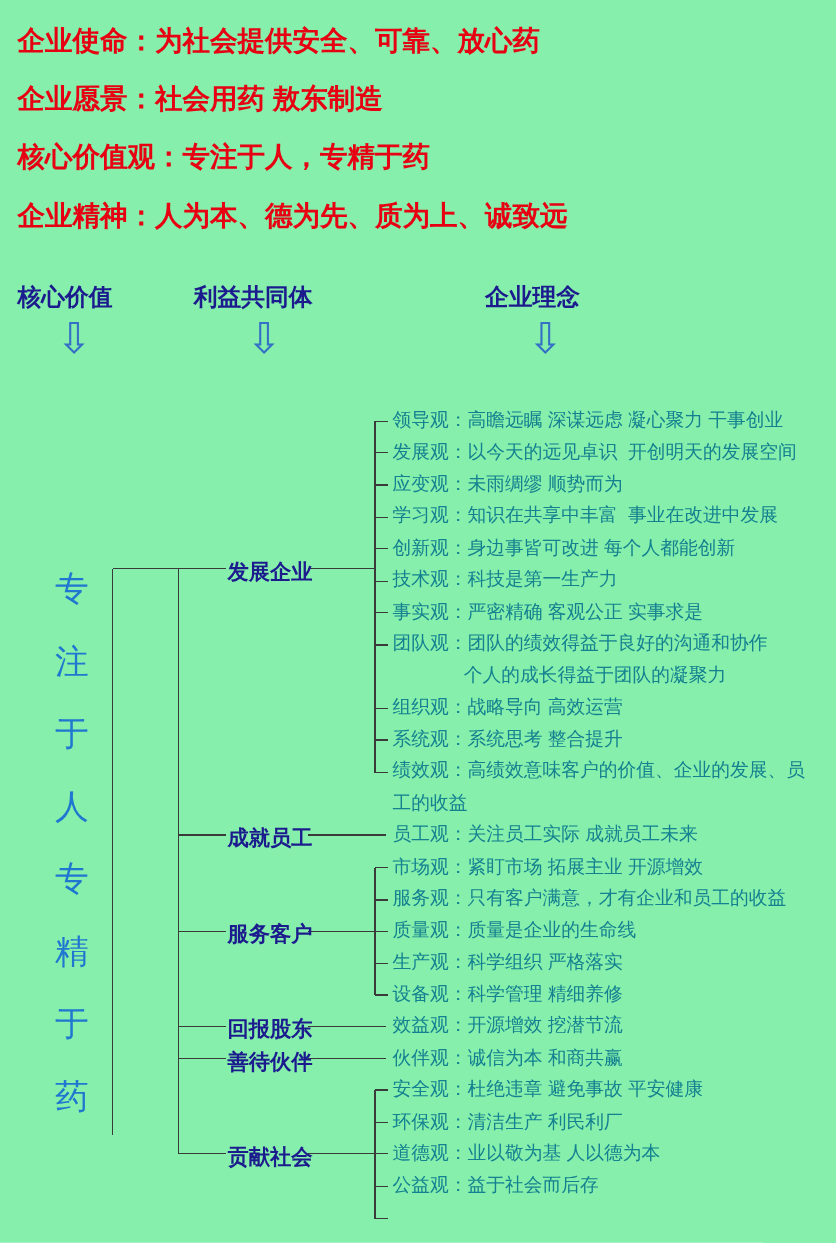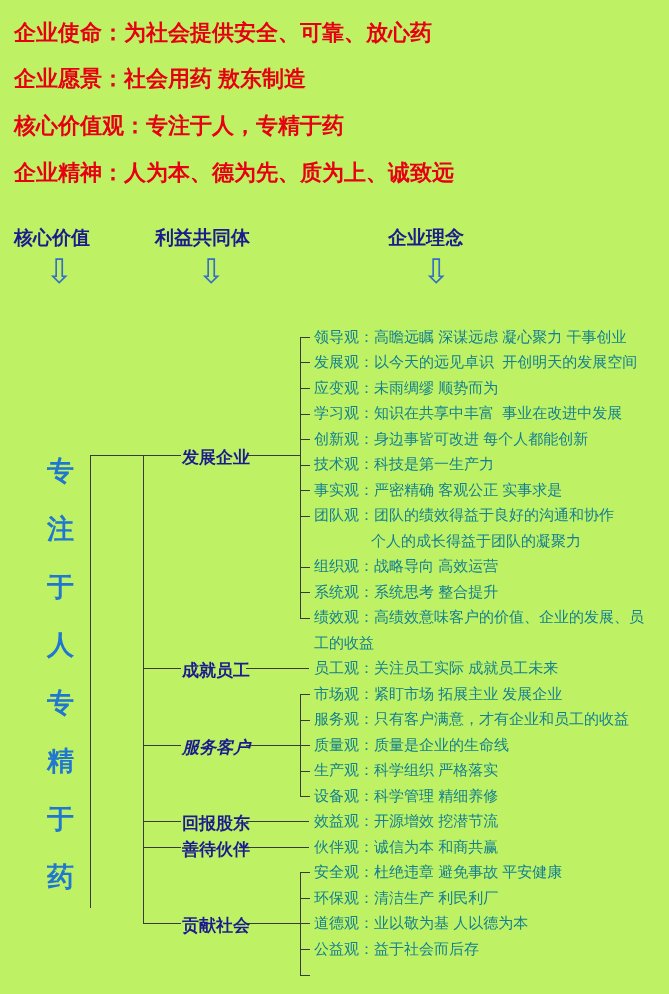--- a/index.html
+++ b/index.html
@@ -1,27 +1,27 @@
 <!DOCTYPE html>
 <html><head>
 <meta charset="utf-8">
 <style>
   html,body { margin:0; padding:0; }
   .canvas {
     position:relative; width:669px; height:994px;
-    background:#bef264; overflow:hidden;
+    background:#86efac; overflow:hidden;
     font-family:"Liberation Sans","DejaVu Sans",sans-serif;
   }
   .abs { position:absolute; }
   .red-line   { color:#e60012; font-weight:bold; font-size:22px; white-space:nowrap; }
   .col-header { color:#1b1b8e; font-weight:bold; font-size:19px; white-space:nowrap; }
   .arrow      { color:#3570c6; font-size:34px; line-height:1; font-family:"DejaVu Sans",sans-serif; }
   .core-text  {
-    color:#2077d0; font-weight:bold; font-size:27px;
-    width:30px; line-height:58px; text-align:right; word-break:break-all;
+    color:#2077d0; font-weight:normal; font-size:27px;
+    width:30px; line-height:58px; text-align:left; word-break:break-all;
   }
   .node  { color:#1b1b8e; font-weight:bold; font-size:17px; white-space:nowrap; }
   .leaf  { color:#148090; font-size:15px; line-height:20px; white-space:pre; }
   svg.connectors { position:absolute; left:0; top:0; pointer-events:none; }
   svg.connectors line { stroke:#3a3a3a; stroke-width:1; shape-rendering:crispEdges; }
 </style>
 </head>
 <body>
 
 <div class="canvas">
@@ -85,42 +85,42 @@
     <line x1="300" y1="898" x2="310" y2="898"></line>
     <line x1="300" y1="923" x2="310" y2="923"></line>
     <line x1="300" y1="949" x2="310" y2="949"></line>
     <line x1="300" y1="975" x2="310" y2="975"></line>
   </svg>
 
   <div class="abs core-text" style="left:44px; top:442px;">专注于人专精于药</div>
 
   <div class="abs node" style="left:182px; top:446px;">发展企业</div>
   <div class="abs node" style="left:182px; top:659px;">成就员工</div>
-  <div class="abs node" style="left:182px; top:736px;font-style:italic;">服务客户</div>
+  <div class="abs node" style="left:182px; top:736px;">服务客户</div>
   <div class="abs node" style="left:182px; top:812px;">回报股东</div>
   <div class="abs node" style="left:182px; top:838px;">善待伙伴</div>
   <div class="abs node" style="left:182px; top:914px;">贡献社会</div>
 
   <div class="abs leaf" style="left:314px; top:327px;">领导观：高瞻远瞩 深谋远虑 凝心聚力 干事创业</div>
   <div class="abs leaf" style="left:314px; top:352px;">发展观：以今天的远见卓识  开创明天的发展空间</div>
   <div class="abs leaf" style="left:314px; top:378px;text-align:right;">应变观：未雨绸缪 顺势而为</div>
   <div class="abs leaf" style="left:314px; top:403px;">学习观：知识在共享中丰富  事业在改进中发展</div>
   <div class="abs leaf" style="left:314px; top:429px;text-align:right;">创新观：身边事皆可改进 每个人都能创新</div>
   <div class="abs leaf" style="left:314px; top:454px;">技术观：科技是第一生产力</div>
   <div class="abs leaf" style="left:314px; top:480px;">事实观：严密精确 客观公正 实事求是</div>
   <div class="abs leaf" style="left:314px; top:505px;">团队观：团队的绩效得益于良好的沟通和协作</div>
   <div class="abs leaf" style="left:371px; top:531px;">个人的成长得益于团队的凝聚力</div>
   <div class="abs leaf" style="left:314px; top:556px;">组织观：战略导向 高效运营</div>
   <div class="abs leaf" style="left:314px; top:582px;">系统观：系统思考 整合提升</div>
   <div class="abs leaf" style="left:314px; top:607px;">绩效观：高绩效意味客户的价值、企业的发展、员</div>
   <div class="abs leaf" style="left:314px; top:633px;">工的收益</div>
 
   <div class="abs leaf" style="left:314px; top:658px;">员工观：关注员工实际 成就员工未来</div>
 
-  <div class="abs leaf" style="left:314px; top:684px;">市场观：紧盯市场 拓展主业 发展企业</div>
+  <div class="abs leaf" style="left:314px; top:684px;">市场观：紧盯市场 拓展主业 开源增效</div>
   <div class="abs leaf" style="left:314px; top:709px;">服务观：只有客户满意，才有企业和员工的收益</div>
   <div class="abs leaf" style="left:314px; top:735px;">质量观：质量是企业的生命线</div>
   <div class="abs leaf" style="left:314px; top:760px;">生产观：科学组织 严格落实</div>
   <div class="abs leaf" style="left:314px; top:786px;">设备观：科学管理 精细养修</div>
 
   <div class="abs leaf" style="left:314px; top:811px;">效益观：开源增效 挖潜节流</div>
 
   <div class="abs leaf" style="left:314px; top:837px;">伙伴观：诚信为本 和商共赢</div>
 
   <div class="abs leaf" style="left:314px; top:862px;">安全观：杜绝违章 避免事故 平安健康</div>

